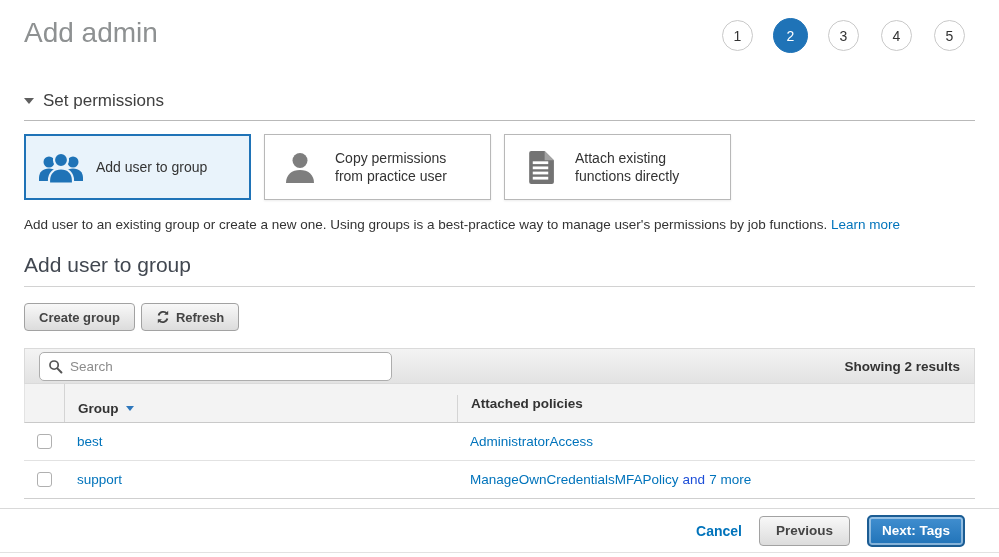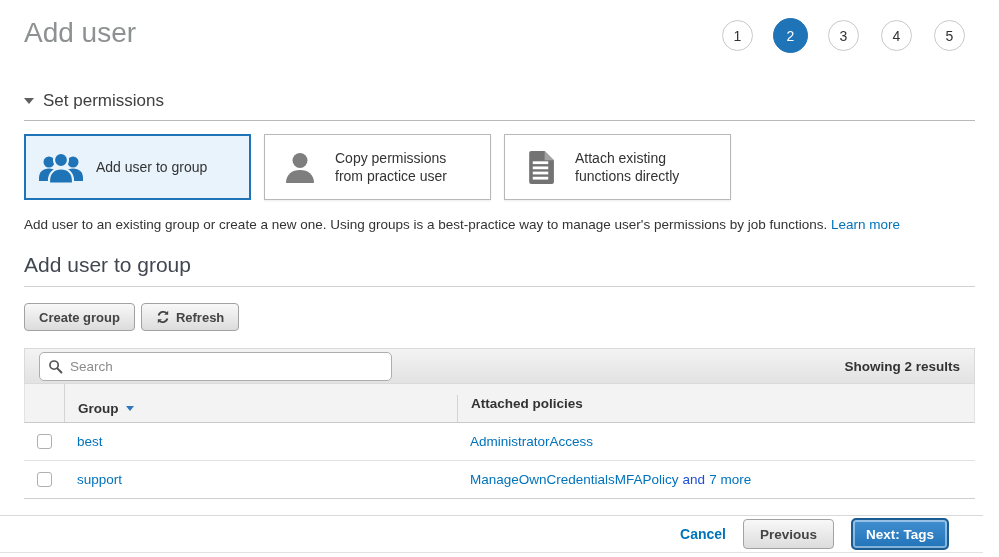--- a/index.html
+++ b/index.html
@@ -122,22 +122,22 @@
   .trow:last-child { border-bottom: 1px solid #cfcfcf; }
   .trow .col-group, .trow .col-policies { display: flex; align-items: center; gap: 4px; }
   .checkbox {
     width: 15px; height: 15px; border: 1px solid #b0b0b0; border-radius: 3px;
     background: #fff; display: inline-block; cursor: pointer;
   }
   .and-text { color: #1d4ed8; }
 
   
   .footer {
-    position: absolute; left: 0; right: 16px; bottom: 4px;
-    height: 38px;
+    position: absolute; left: 0; right: 0; bottom: 4px;
+    height: 45px;
     border-top: 1px solid #d9d9d9;
     border-bottom: 1px solid #e2e2e2;
     background: #fff;
     display: flex; align-items: center; justify-content: flex-end;
     gap: 17px; padding-right: 34px;
   }
   .cancel-link { font-size: 14px; font-weight: bold; }
   .btn-previous { height: 30px; padding: 0 16px; font-size: 13.5px; }
   .primary-btn {
     background: linear-gradient(#418fd0, #2173b8);
@@ -149,21 +149,21 @@
     cursor: pointer;
   }
 </style>
 </head>
 <body>
 
 <div class="page">
   <div class="content">
 
     <div class="header-row">
-      <h1 class="page-title">Add user</h1>
+      <h1 class="page-title">Add admin</h1>
       <div class="steps">
         <span class="step">1</span>
         <span class="step active">2</span>
         <span class="step">3</span>
         <span class="step">4</span>
         <span class="step">5</span>
       </div>
     </div>
 
     <div class="section-header">

